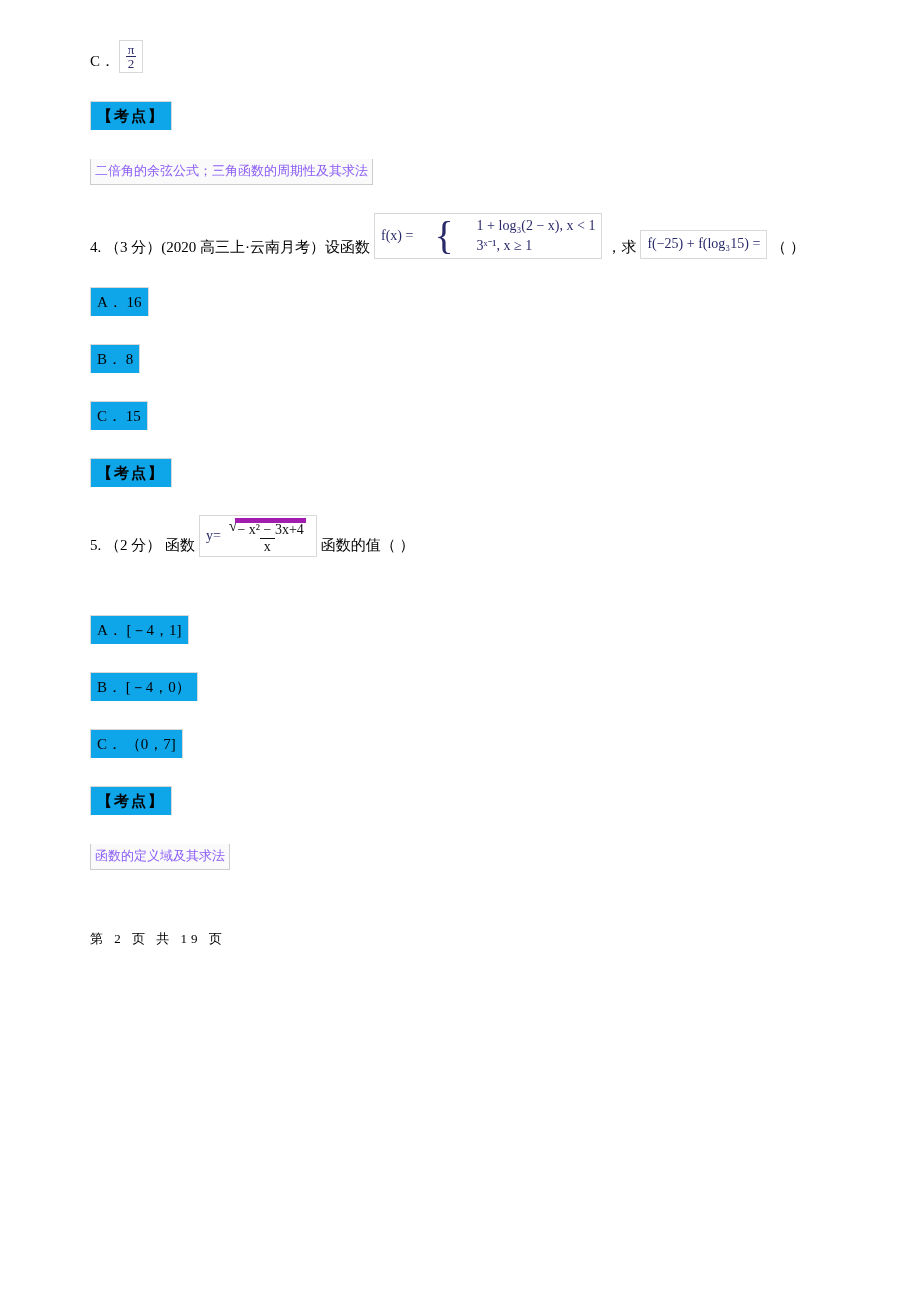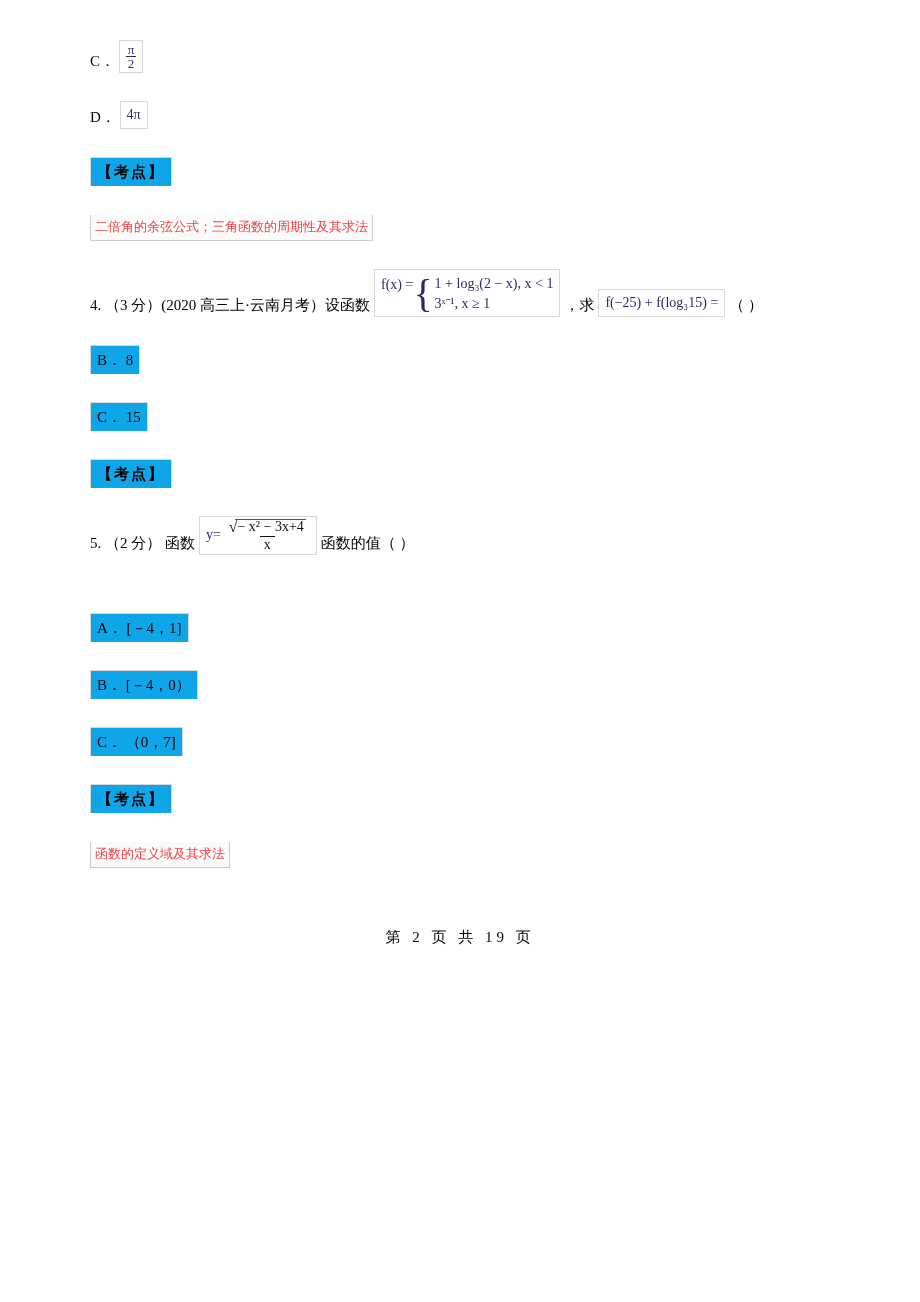--- a/index.html
+++ b/index.html
@@ -44,21 +44,21 @@
   .kaodian-label {
     font-weight: bold;
     letter-spacing: 2px;
   }
   .tag {
     border: 1px solid #ccc;
     border-top: none;
     display: inline-block;
     padding: 2px 4px;
     font-size: 13px;
-    color: #ef4444;
+    color: #8b5cf6;
     background: #fafafa;
   }
   .frac {
     display: inline-flex;
     flex-direction: column;
     align-items: center;
     vertical-align: middle;
     font-size: 13px;
     line-height: 1;
     color: #2a2a6a;
@@ -66,60 +66,62 @@
   }
   .frac .num { padding: 0 2px; }
   .frac .den { border-top: 1px solid #2a2a6a; padding: 0 2px; }
   .math {
     font-family: "Times New Roman", serif;
     color: #2a2a6a;
     font-size: 14px;
   }
   .piecewise {
     display: inline-flex;
+    align-items: center;
     font-family: "Times New Roman", serif;
     color: #2a2a6a;
+    gap: 21px;
   }
   .piecewise .brace {
     font-size: 40px;
     line-height: 40px;
     margin-right: 2px;
   }
   .piecewise .cases {
     display: inline-flex;
     flex-direction: column;
     line-height: 1.4;
   }
   .sqrt-wrap {
     display: inline-flex;
     align-items: flex-start;
     font-family: "Times New Roman", serif;
     color: #111;
   }
   .sqrt-wrap .radical { font-size: 16px; margin-right: -2px; }
   .sqrt-wrap .radicand {
-    border-top: 1px solid #a21caf;
+    border-top: 5px solid #a21caf;
     padding: 0 2px;
     font-size: 14px;
   }
   .frac2 {
     display: inline-flex;
     flex-direction: column;
     align-items: center;
     vertical-align: middle;
     font-family: "Times New Roman", serif;
     color: #111;
     font-size: 14px;
     line-height: 1;
   }
   .frac2 .num { padding: 0 4px 1px 4px; }
   .frac2 .den { border-top: 1px solid #111; padding: 1px 4px 0 4px; }
   .footer {
-    text-align: center;
-    font-size: 15px;
+    text-align: left;
+    font-size: 13px;
     letter-spacing: 4px;
     color: #000;
     margin-top: 60px;
     font-family: "SimSun","宋体",serif;
   }
   .vsp { height: 30px; }
 </style>
 </head>
 <body>
 
@@ -128,24 +130,20 @@
   <div class="line">
     <span>C．</span>
     <span class="boxed">
       <span class="frac">
         <span class="num">π</span>
         <span class="den">2</span>
       </span>
     </span>
   </div>
 
-  <div class="line">
-    <span>D．</span>
-    <span class="boxed math">4π</span>
-  </div>
 
   <div class="line">
     <span class="boxed-top kaodian-label">【考点】</span>
   </div>
 
   <div class="line">
     <span class="tag">二倍角的余弦公式；三角函数的周期性及其求法</span>
   </div>
 
   <div class="line inline-row">
@@ -159,20 +157,23 @@
           <span class="math">3ˣ⁻¹, x ≥ 1</span>
         </span>
       </span>
     </span>
     <span>，求</span>
     <span class="boxed math">f(−25) + f(log₃15) =</span>
     <span>（    ）</span>
   </div>
 
   <div class="line">
+    <span class="boxed-top">A． 16</span>
+  </div>
+  <div class="line">
     <span class="boxed-top">B． 8</span>
   </div>
   <div class="line">
     <span class="boxed-top">C． 15</span>
   </div>
 
   <div class="line">
     <span class="boxed-top kaodian-label">【考点】</span>
   </div>
 

